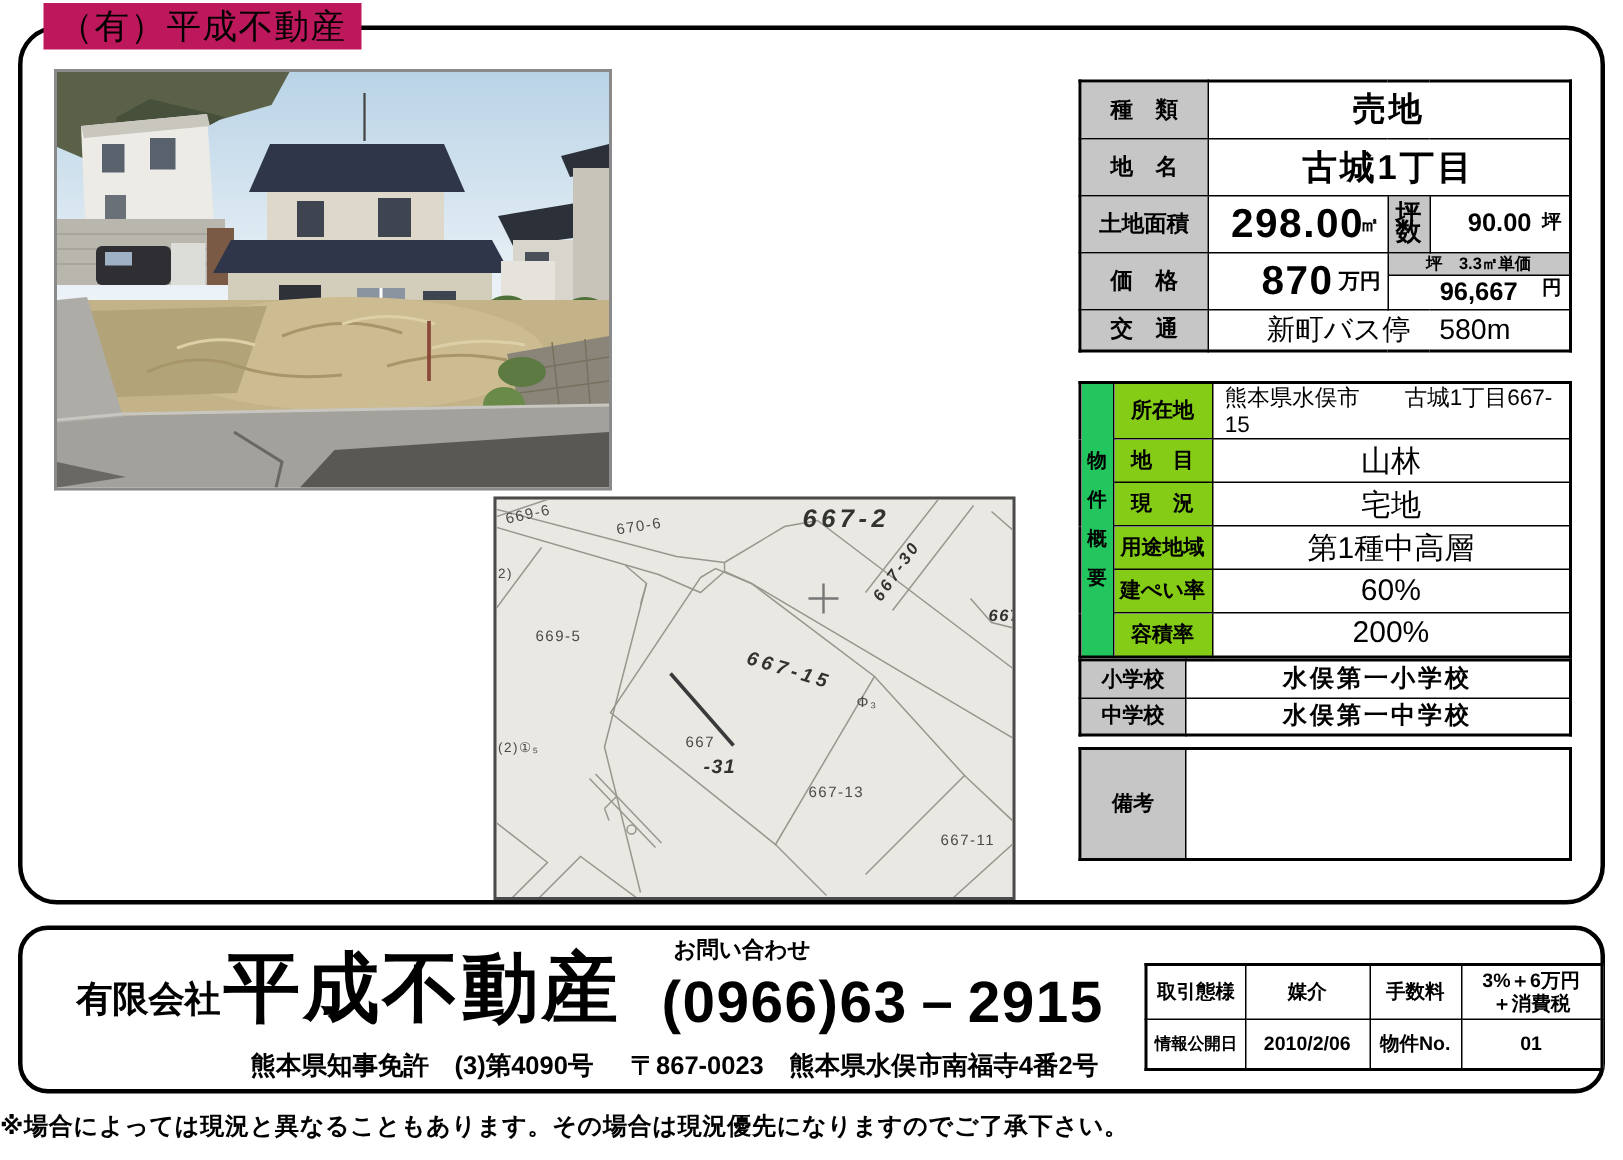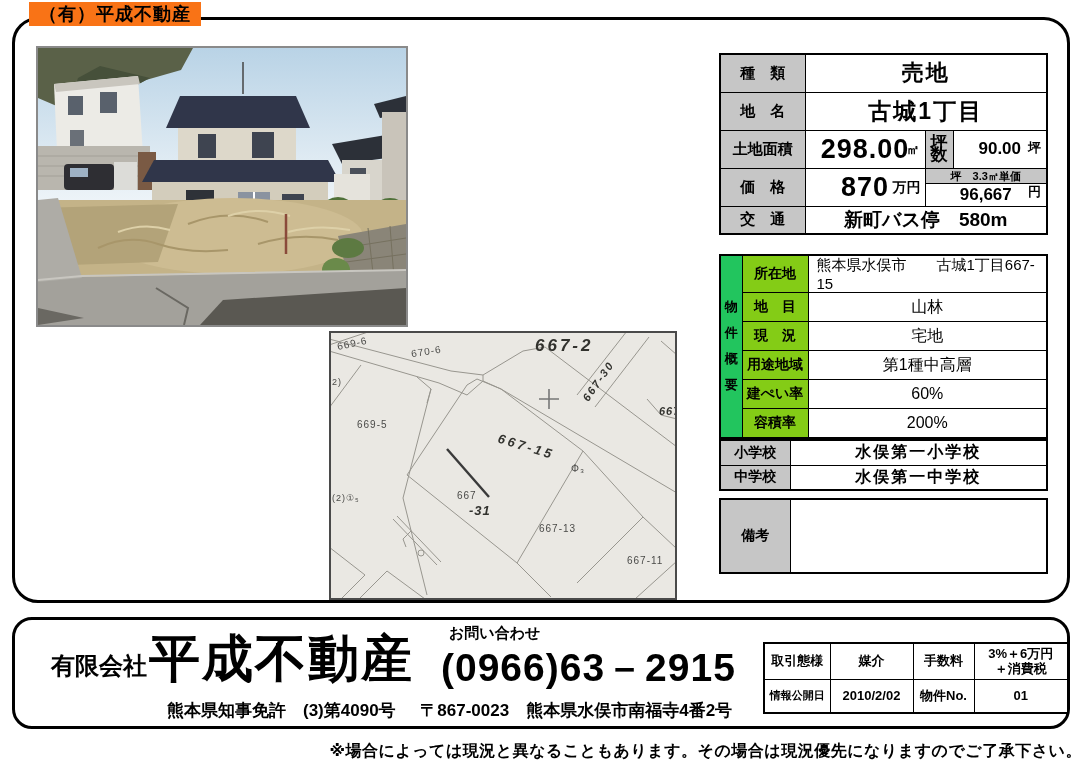--- a/index.html
+++ b/index.html
@@ -9,22 +9,22 @@
     -webkit-font-smoothing:antialiased;overflow:hidden;
   }
   .abs{position:absolute;}
 
   
   .frame{
     left:12px;top:17px;width:1058px;height:586px;
     border:3px solid #000;border-radius:26px;box-sizing:border-box;
   }
   .frame-title{
-    position:absolute;left:14px;top:-18px;background:#f97316;
-    padding:0 10px;font-size:18px;font-weight:bold;letter-spacing:1px;white-space:nowrap;
+    position:absolute;left:14px;top:-18px;background:#be185d;
+    padding:0 10px;font-size:23px;font-weight:normal;letter-spacing:1px;white-space:nowrap;
   }
 
   
   .photo{
     position:absolute;left:21px;top:26px;width:368px;height:277px;
     border:2px solid #8a8a8a;background:#dfe6ea;
   }
   .photo svg{display:block;}
 
   
@@ -45,35 +45,35 @@
   td.lbl{background:#c6c6c6;font-size:15px;font-weight:600;margin-top:31px;}
   .t1{left:704px;top:33px;width:327px;}
   .t1 tr{height:38px;}
   .t1 tr.last{height:24px;}
   .bigcell{position:relative;margin-left:12px;}
   .bigv{font-size:27px;font-weight:bold;letter-spacing:1px;}
   .midv{font-size:17px;font-weight:600;}
   .unit{position:absolute;right:5px;bottom:9px;font-size:13px;font-weight:600;}
   .val-l{font-size:22px;font-weight:600;letter-spacing:2px;}
   .val-xl{font-size:23px;font-weight:600;letter-spacing:2px;}
-  .val-m{font-size:19px;font-weight:700;}
+  .val-m{font-size:19px;font-weight:400;}
   td.narrow{background:#c6c6c6;font-size:17px;font-weight:600;line-height:12px;padding:1px;}
   td.subcell{padding:0;}
   .sub-hdr{height:14px;line-height:14px;background:#c6c6c6;font-size:11px;font-weight:600;border-bottom:1px solid #000;}
   .sub-val{height:22px;line-height:22px;position:relative;font-size:17px;font-weight:600;}
   .sub-val .unit{bottom:3px;}
 
   .t2{left:704px;top:234px;width:327px;}
   .t2 tr{height:29px;}
   .t2 td.side{
     background:#22c55e;font-size:13px;font-weight:600;width:22px;
     line-height:26px;padding:2px 0;word-break:break-all;
   }
   .t2 td.lbl2{background:#84cc16;font-size:14px;font-weight:600;}
-  .t2 td.v{font-size:16px;}
+  .t2 td.v{font-size:20px;}
   .t2 td.v-left{font-size:15px;text-align:left;padding-left:8px;}
 
   .t3{left:704px;top:419px;width:327px;}
   .t3 tr{height:25px;}
   .t3 td.lbl{font-size:14px;}
   .t3 td.v{font-size:16px;font-weight:600;letter-spacing:2px;}
 
   .t4{left:704px;top:478px;width:327px;}
   .t4 tr{height:74px;}
   .t4 td.lbl{font-size:14px;}
@@ -89,21 +89,21 @@
   .b-phone{position:absolute;left:426px;top:21px;font-size:39px;font-weight:bold;letter-spacing:1px;}
   .b-license{position:absolute;left:152px;top:79px;font-size:17px;font-weight:bold;white-space:nowrap;}
   .b-license span{margin-right:20px;}
   .t5{left:748px;top:22px;width:304px;}
   .t5 td{font-size:13px;font-weight:600;}
   .t5 tr.r1{height:36px;}
   .t5 tr.r2{height:34px;padding-left:19px;}
   .prewrap{white-space:pre-line;line-height:15px;font-size:12px;}
 
   .disclaimer{
-    left:0;top:741px;width:1082px;text-align:right;
+    left:0;top:741px;width:1082px;text-align:left;
     font-size:16px;font-weight:bold;letter-spacing:0.5px;
   }
 </style>
 </head>
 <body>
 
 <div class="abs frame">
   <div class="frame-title">（有）平成不動産</div>
 
   <div class="photo">
@@ -357,21 +357,21 @@
     <tbody>
         <tr class="r1">
       <td>取引態様</td>
       <td>媒介</td>
       <td>手数料</td>
       <td class="prewrap">3%＋6万円
 ＋消費税</td>
     </tr>
     <tr class="r2">
       <td style="font-size:11px;">情報公開日</td>
-      <td>2010/2/02</td>
+      <td>2010/2/06</td>
       <td>物件No.</td>
       <td>01</td>
     </tr>
   </tbody>
     </table>
 </div>
 
 <div class="abs disclaimer">※場合によっては現況と異なることもあります。その場合は現況優先になりますのでご了承下さい。</div>
 
 </body></html>

